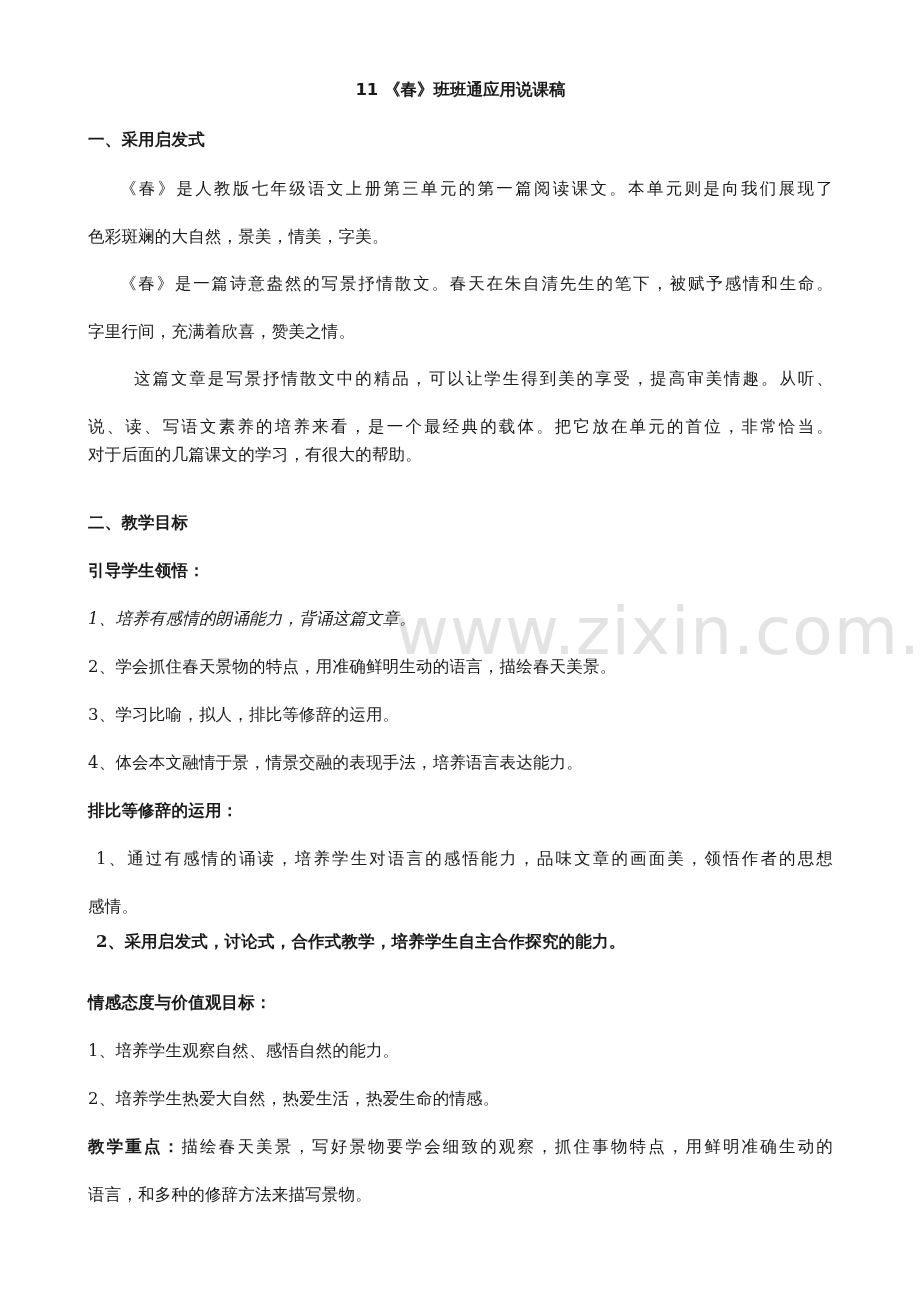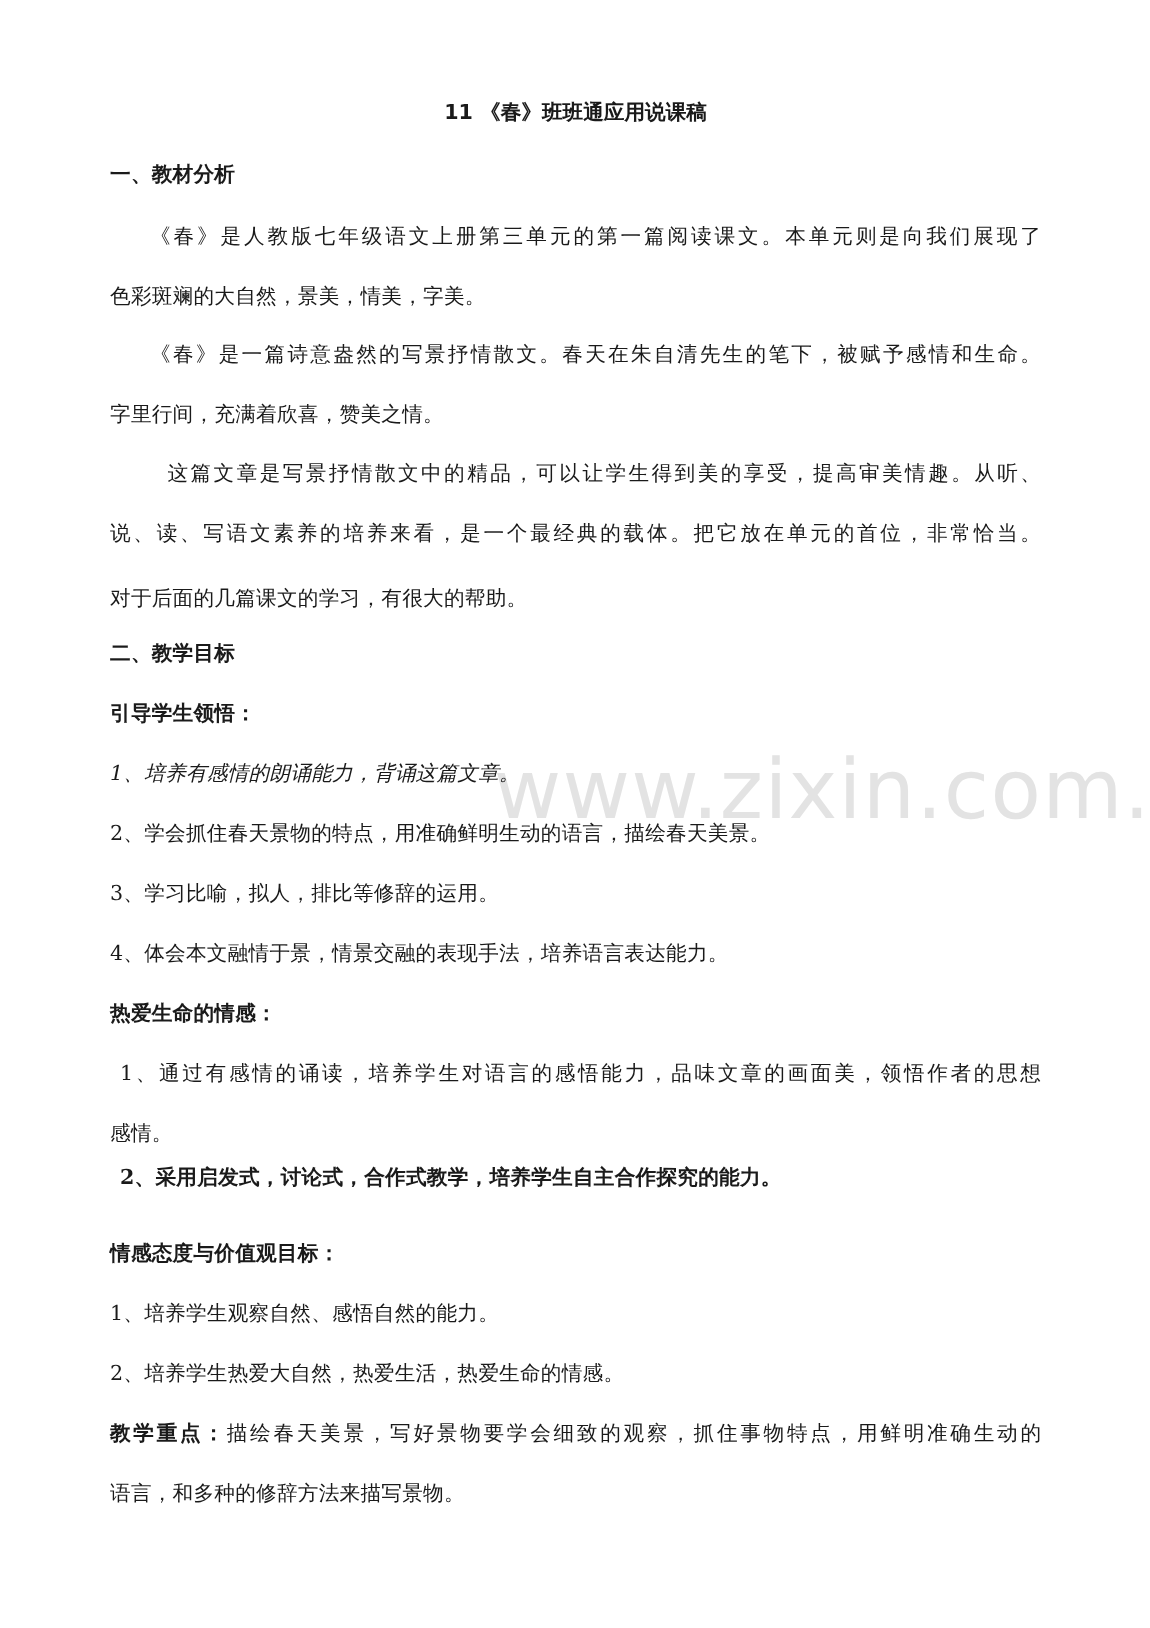--- a/index.html
+++ b/index.html
@@ -32,41 +32,41 @@
     .content { position: relative; z-index: 1; }
   </style>
 </head>
 <body>
 
 <div class="watermark">www.zixin.com.cn</div>
 
 <div class="page content">
   <div class="title" style="top:80px;">11 《春》班班通应用说课稿</div>
 
-  <div class="line bold" style="top:130px;">一、教材分析</div>
+  <div class="line bold" style="top:130px;">一、采用启发式</div>
 
   <div class="line justify" style="top:179px; left:32px; width:713px;">《春》是人教版七年级语文上册第三单元的第一篇阅读课文。本单元则是向我们展现了</div>
   <div class="line" style="top:227px;">色彩斑斓的大自然，景美，情美，字美。</div>
 
   <div class="line justify" style="top:274px; left:32px; width:713px;">《春》是一篇诗意盎然的写景抒情散文。春天在朱自清先生的笔下，被赋予感情和生命。</div>
   <div class="line" style="top:322px;">字里行间，充满着欣喜，赞美之情。</div>
 
   <div class="line justify" style="top:369px; left:46px; width:699px;">这篇文章是写景抒情散文中的精品，可以让学生得到美的享受，提高审美情趣。从听、</div>
   <div class="line justify" style="top:417px;">说、读、写语文素养的培养来看，是一个最经典的载体。把它放在单元的首位，非常恰当。</div>
-  <div class="line" style="top:469px;">对于后面的几篇课文的学习，有很大的帮助。</div>
+  <div class="line" style="top:445px;">对于后面的几篇课文的学习，有很大的帮助。</div>
 
   <div class="line bold" style="top:513px;">二、教学目标</div>
 
   <div class="line bold" style="top:561px;">引导学生领悟：</div>
   <div class="line" style="top:609px;font-style:italic;">1、培养有感情的朗诵能力，背诵这篇文章。</div>
   <div class="line" style="top:657px;">2、学会抓住春天景物的特点，用准确鲜明生动的语言，描绘春天美景。</div>
   <div class="line" style="top:705px;">3、学习比喻，拟人，排比等修辞的运用。</div>
   <div class="line" style="top:753px;">4、体会本文融情于景，情景交融的表现手法，培养语言表达能力。</div>
 
-  <div class="line bold" style="top:801px;">热爱生命的情感：</div>
+  <div class="line bold" style="top:801px;">排比等修辞的运用：</div>
   <div class="line justify" style="top:849px; left:8px; width:737px;"> 1、通过有感情的诵读，培养学生对语言的感悟能力，品味文章的画面美，领悟作者的思想</div>
   <div class="line" style="top:897px;text-align:center;">感情。</div>
   <div class="line" style="top:932px; left:8px;font-weight:bold;"> 2、采用启发式，讨论式，合作式教学，培养学生自主合作探究的能力。</div>
 
   <div class="line bold" style="top:993px;">情感态度与价值观目标：</div>
   <div class="line" style="top:1041px;">1、培养学生观察自然、感悟自然的能力。</div>
   <div class="line" style="top:1089px;">2、培养学生热爱大自然，热爱生活，热爱生命的情感。</div>
 
   <div class="line justify" style="top:1137px;">
     <span class="bold">教学重点：</span><span>描绘春天美景，写好景物要学会细致的观察，抓住事物特点，用鲜明准确生动的</span>

